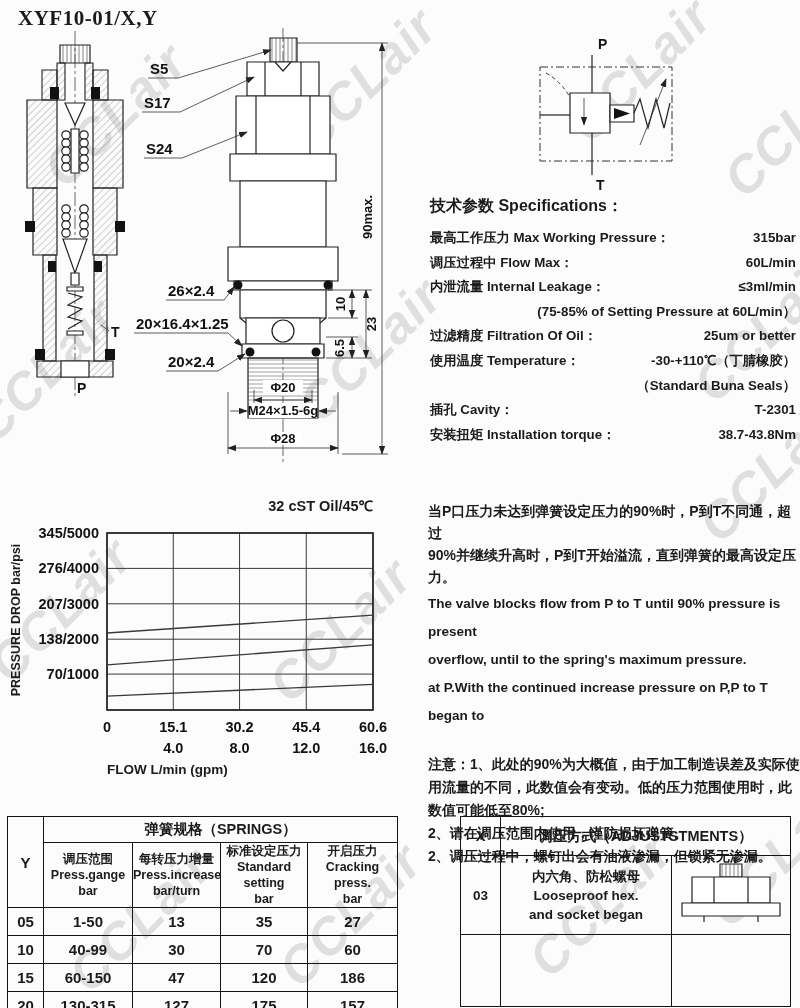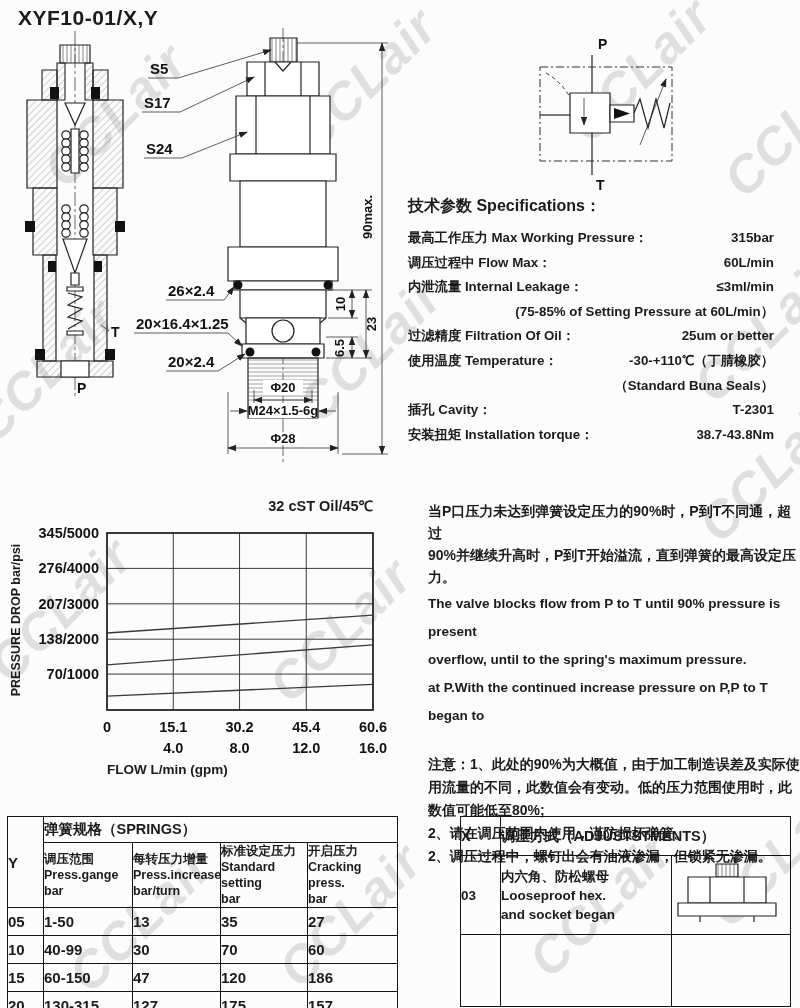--- a/index.html
+++ b/index.html
@@ -9,37 +9,37 @@
 
   
   .wm{position:absolute;width:200px;text-align:center;z-index:0;
       font-size:52px;font-weight:700;font-style:italic;letter-spacing:1px;
       color:#c9c9c9;opacity:.55;transform:translate(-50%,-50%) rotate(-45deg);
       pointer-events:none;white-space:nowrap;}
 
   .layer{position:absolute;z-index:1;}
 
   
-  #page-title{left:18px;top:6px;font-size:21px;font-weight:700;letter-spacing:.5px;}
+  #page-title{left:18px;top:6px;font-size:21px;font-weight:700;letter-spacing:.5px;font-family:Liberation Serif, serif;}
 
   
   svg{overflow:visible;}
   .dwg line,.dwg path,.dwg rect,.dwg polyline,.dwg polygon,.dwg circle{vector-effect:non-scaling-stroke;}
   .ol{stroke:#222;stroke-width:1.2;fill:#fff;}
   .oln{stroke:#222;stroke-width:1.2;fill:none;}
   .thin{stroke:#333;stroke-width:.8;fill:none;}
   .cl{stroke:#444;stroke-width:.8;stroke-dasharray:14 3 3 3;fill:none;}
   .blk{fill:#111;stroke:none;}
   .dtext{font:600 13px "Liberation Sans", sans-serif;fill:#111;}
   .ltext{font:600 15px "Liberation Sans", sans-serif;fill:#111;}
   .ptext{font:600 14px "Liberation Sans", sans-serif;fill:#111;}
   .patch{fill:#fff;stroke:none;}
 
   
-  #specs{left:408px;top:196px;width:366px;}
+  #specs{left:430px;top:196px;width:366px;}
   #specs .head{font-size:16px;font-weight:700;margin-bottom:9px;}
   #specs .row{display:flex;justify-content:space-between;font-size:13.3px;
      font-weight:600;line-height:24.6px;white-space:nowrap;}
   #specs .row .v{margin-left:auto;text-align:right;}
 
   
   #chart{left:25px;top:495px;width:400px;height:300px;}
   #chart-title{position:absolute;left:82px;top:0;width:266px;text-align:right;
      font-size:14.5px;font-weight:600;}
   #plot-svg{position:absolute;left:0;top:0;}
@@ -53,21 +53,21 @@
   .tick{font:600 14.5px "Liberation Sans", sans-serif;fill:#111;}
 
   
   #desc{left:428px;top:500px;width:372px;font-weight:600;}
   #desc .cn{font-size:14px;line-height:22px;}
   #desc .en{font-size:13.5px;line-height:28px;margin-top:2px;}
   #desc .notes{font-size:14px;line-height:23px;margin-top:23px;}
 
   
   table.tbl{border-collapse:collapse;table-layout:fixed;background:transparent;}
-  table.tbl td{border:1.7px solid #141414;text-align:left;vertical-align:middle;
+  table.tbl td{border:1.7px solid #141414;text-align:center;vertical-align:middle;
      padding:0;overflow:hidden;margin-top:14px;}
   #springs{left:7px;top:816px;width:390px;}
   #springs .h1 td{height:25px;font-size:14.5px;font-weight:700;}
   #springs .h2 td{height:56px;font-size:12.5px;font-weight:600;line-height:16px;}
   #springs .h2 span{display:block;}
   #springs .dr td{height:27px;font-size:15px;font-weight:600;}
   #springs td.ycell{font-size:15px;font-weight:700;}
   #adjust{left:460px;top:816px;width:330px;}
   #adjust .h1 td{height:38px;font-size:14.5px;font-weight:700;}
   #adjust td.xcell{font-weight:700;}

